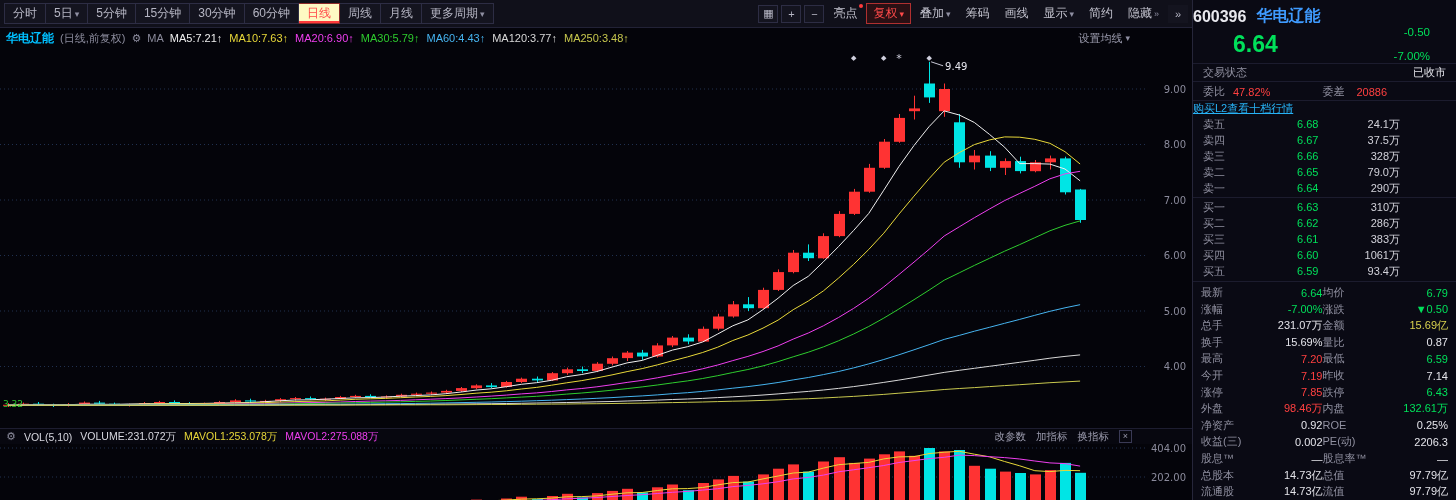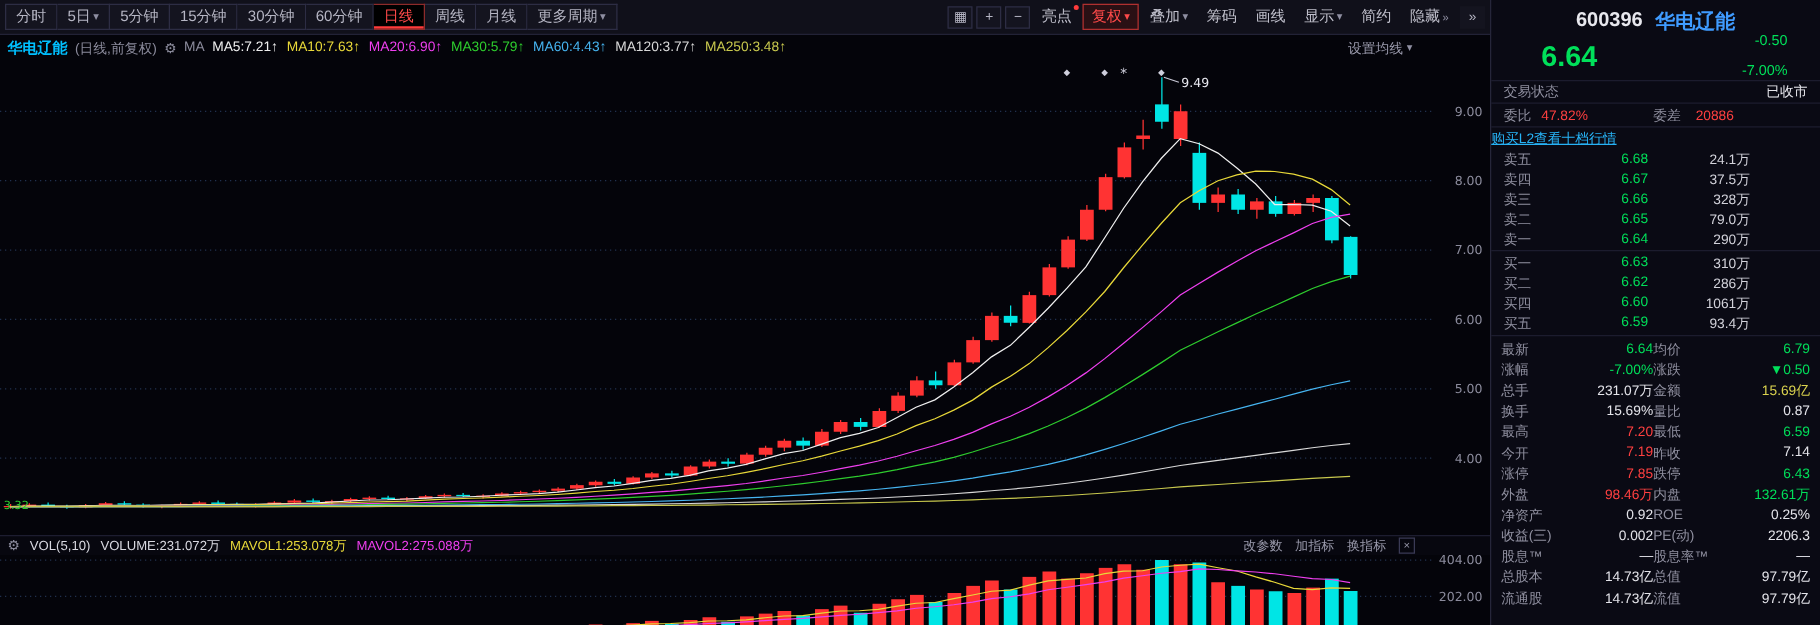--- a/index.html
+++ b/index.html
@@ -7,21 +7,21 @@
   font-family:"Liberation Sans","DejaVu Sans",sans-serif;color:#c8c8d2}
 .app{display:flex;width:1456px;height:432px}
 .left{width:1192px;display:flex;flex-direction:column;background:#04040a}
 
 .toolbar{height:28px;background:#10101a;border-bottom:1px solid #222236;
   display:flex;align-items:center;justify-content:space-between;padding:0 4px;flex:none}
 .pgroup{display:flex;height:21px}
 .pbtn{border:1px solid #2d2d44;border-left:none;padding:0 8px;font-size:12px;color:#b6b6c4;
   display:flex;align-items:center;gap:2px;white-space:nowrap;cursor:pointer;background:#14141f}
 .pbtn:first-child{border-left:1px solid #2d2d44}
-.pbtn.active{color:#ff4a4a;background:#000000;border-color:#8d2b2b;box-shadow:inset 0 -2px 0 #ff3b3b}
+.pbtn.active{color:#ff4a4a;background:#fef9c3;border-color:#8d2b2b;box-shadow:inset 0 -2px 0 #ff3b3b}
 .tgroup{display:flex;align-items:center;gap:3px}
 .ibtn{width:20px;height:18px;border:1px solid #2d2d44;display:flex;align-items:center;justify-content:center;
   font-size:11px;color:#b6b6c4;cursor:pointer;background:#14141f}
 .tbtn{position:relative;display:flex;align-items:center;gap:2px;padding:1px 6px;font-size:12px;
   color:#c0c0cc;cursor:pointer;white-space:nowrap}
 .tbtn.tactive{color:#ff4a4a;border:1px solid #b03030;background:#2a1014}
 .arr{font-size:9px;color:#8f8fa2}
 .tbtn.tactive .arr{color:#ff4a4a}
 .reddot{position:absolute;top:0;right:0;width:4px;height:4px;border-radius:50%;background:#ff3b3b}
 
@@ -41,21 +41,21 @@
 .vh-right{display:flex;gap:10px;margin-right:54px;color:#9a9aac}
 .vh-right span{cursor:pointer}
 .closebox{width:13px;height:13px;border:1px solid #3a3a55;display:flex;align-items:center;justify-content:center;
   font-size:9px;color:#9a9aac}
 .vol-chart{height:56px;position:relative;flex:none;overflow:hidden}
 svg{display:block}
 svg text{font-family:"DejaVu Sans","Liberation Sans",sans-serif}
 
 .panel{width:264px;height:500px;background:#0a0a14;border-left:1px solid #26263a;
   display:flex;flex-direction:column;font-size:11px}
-.p-head{display:flex;justify-content:center;align-items:center;gap:10px;padding-top:6px;height:28px}
+.p-head{display:flex;align-items:center;gap:10px;padding-top:6px;height:28px}
 .p-code{color:#e8e8ee;font-size:16px;font-weight:bold}
 .p-name{color:#3f9bff;font-size:16px;font-weight:bold}
 .p-price-row{display:flex;justify-content:space-between;align-items:center;padding:2px 26px 4px 40px;height:36px}
 .p-price{font-size:23px;font-weight:bold;color:#00e05a}
 .p-chg{display:flex;flex-direction:column;align-items:flex-end;gap:12px;color:#00e05a;font-size:11.5px}
 .p-row{display:flex;justify-content:space-between;padding:2px 10px;border-top:1px solid #1c1c2e;height:18px;align-items:center}
 .p-weibi{display:grid;grid-template-columns:30px 1fr 34px 1fr;align-items:center;padding:2px 10px;border-top:1px solid #1c1c2e;height:19px}
 .p-weibi .num{text-align:left;padding-right:10px}
 .lbl{color:#9090a0}
 .p-l2{height:18px;display:flex;align-items:center;justify-content:flex-start;border-top:1px solid #1c1c2e}
@@ -507,20 +507,25 @@
           <span class="lvl-lbl">买一</span>
           <span class="lvl-price">6.63</span>
           <span class="lvl-amt">310万</span>
         </div>
         <div class="lvl-row">
           <span class="lvl-lbl">买二</span>
           <span class="lvl-price">6.62</span>
           <span class="lvl-amt">286万</span>
         </div>
         <div class="lvl-row">
+          <span class="lvl-lbl">买三</span>
+          <span class="lvl-price">6.61</span>
+          <span class="lvl-amt">383万</span>
+        </div>
+        <div class="lvl-row">
           <span class="lvl-lbl">买四</span>
           <span class="lvl-price">6.60</span>
           <span class="lvl-amt">1061万</span>
         </div>
         <div class="lvl-row">
           <span class="lvl-lbl">买五</span>
           <span class="lvl-price">6.59</span>
           <span class="lvl-amt">93.4万</span>
         </div>
       </div>

